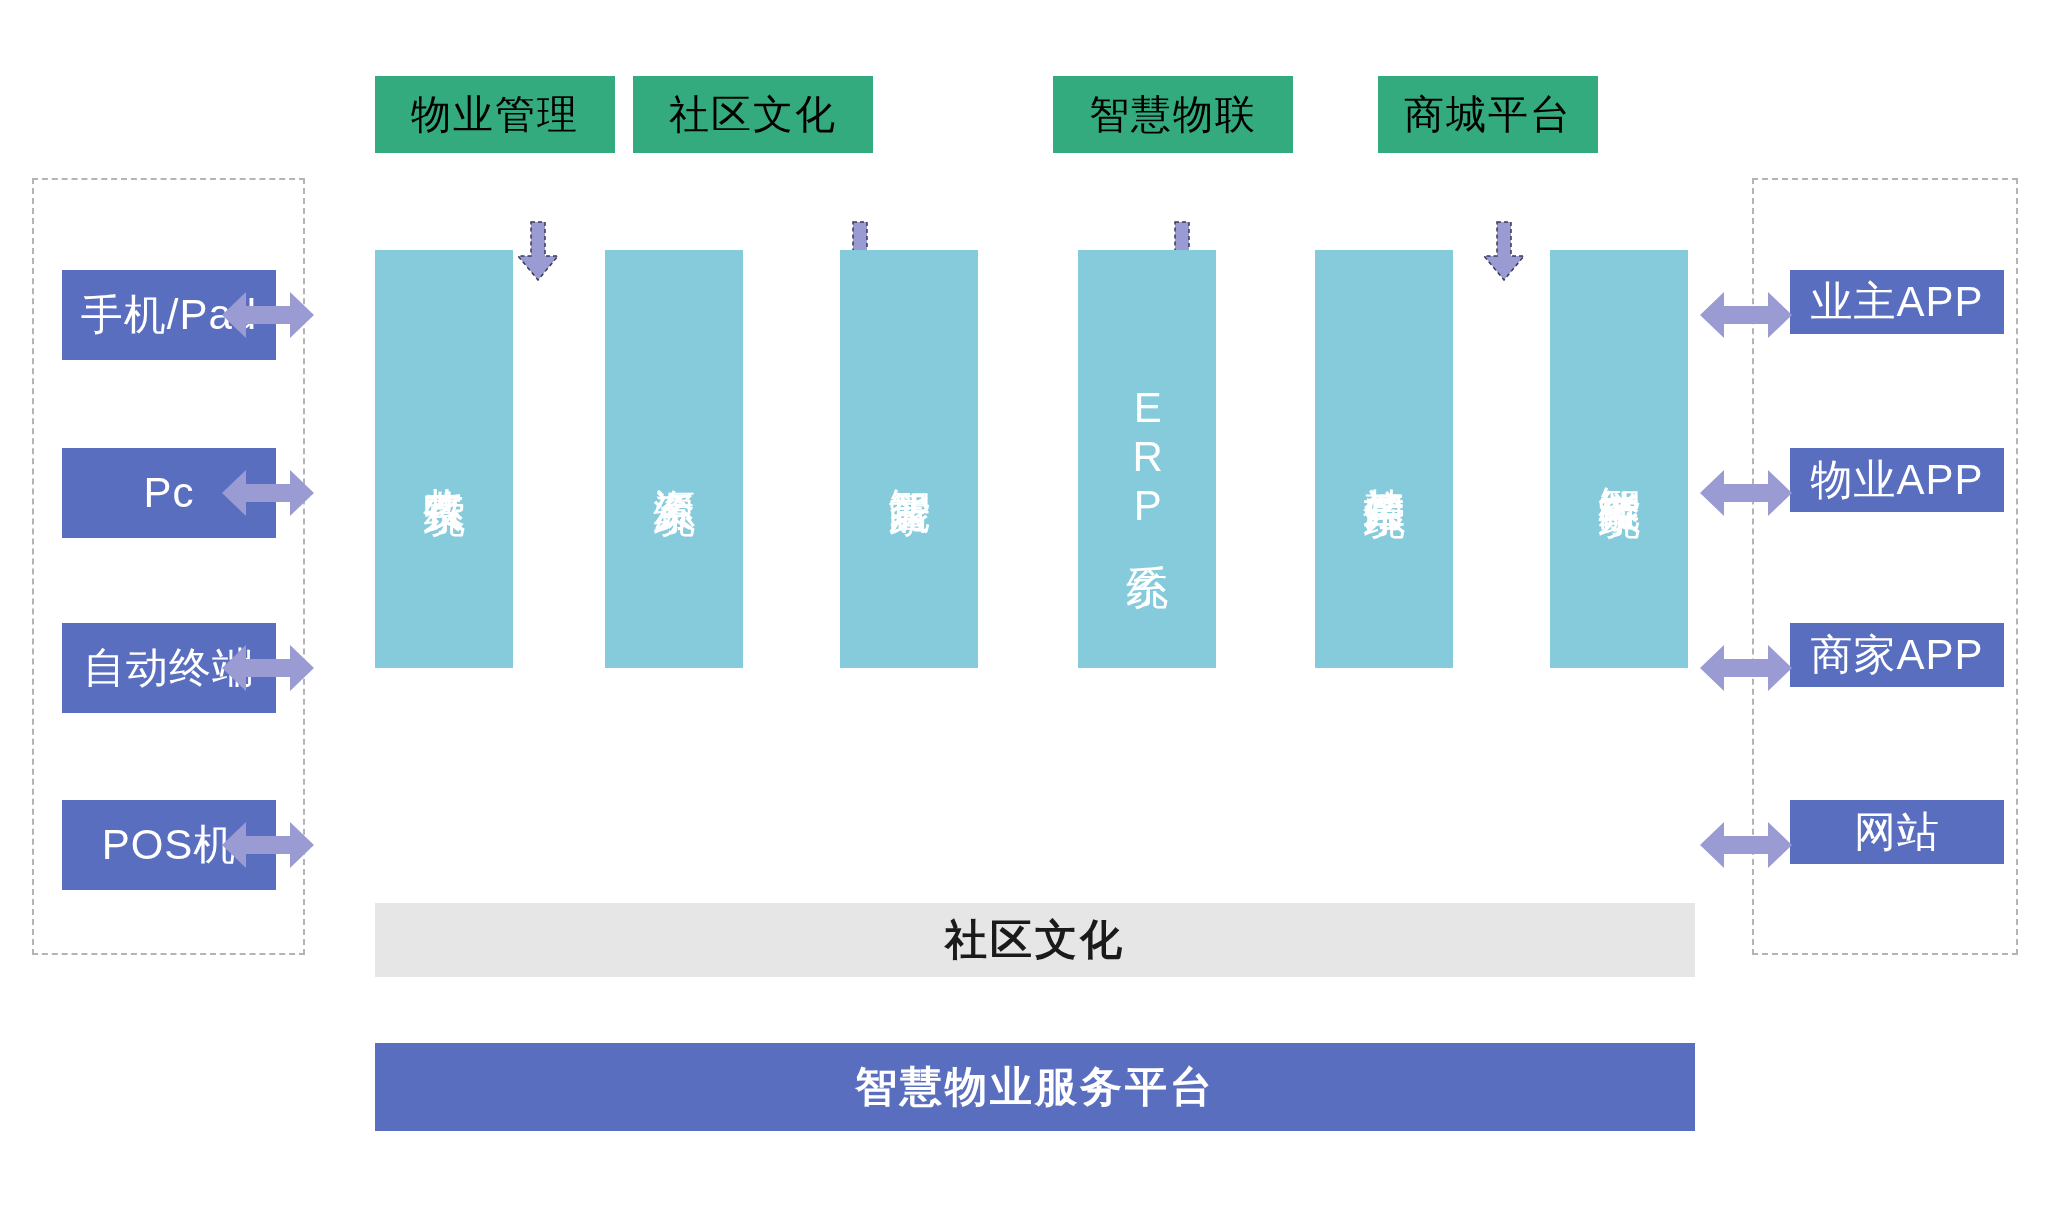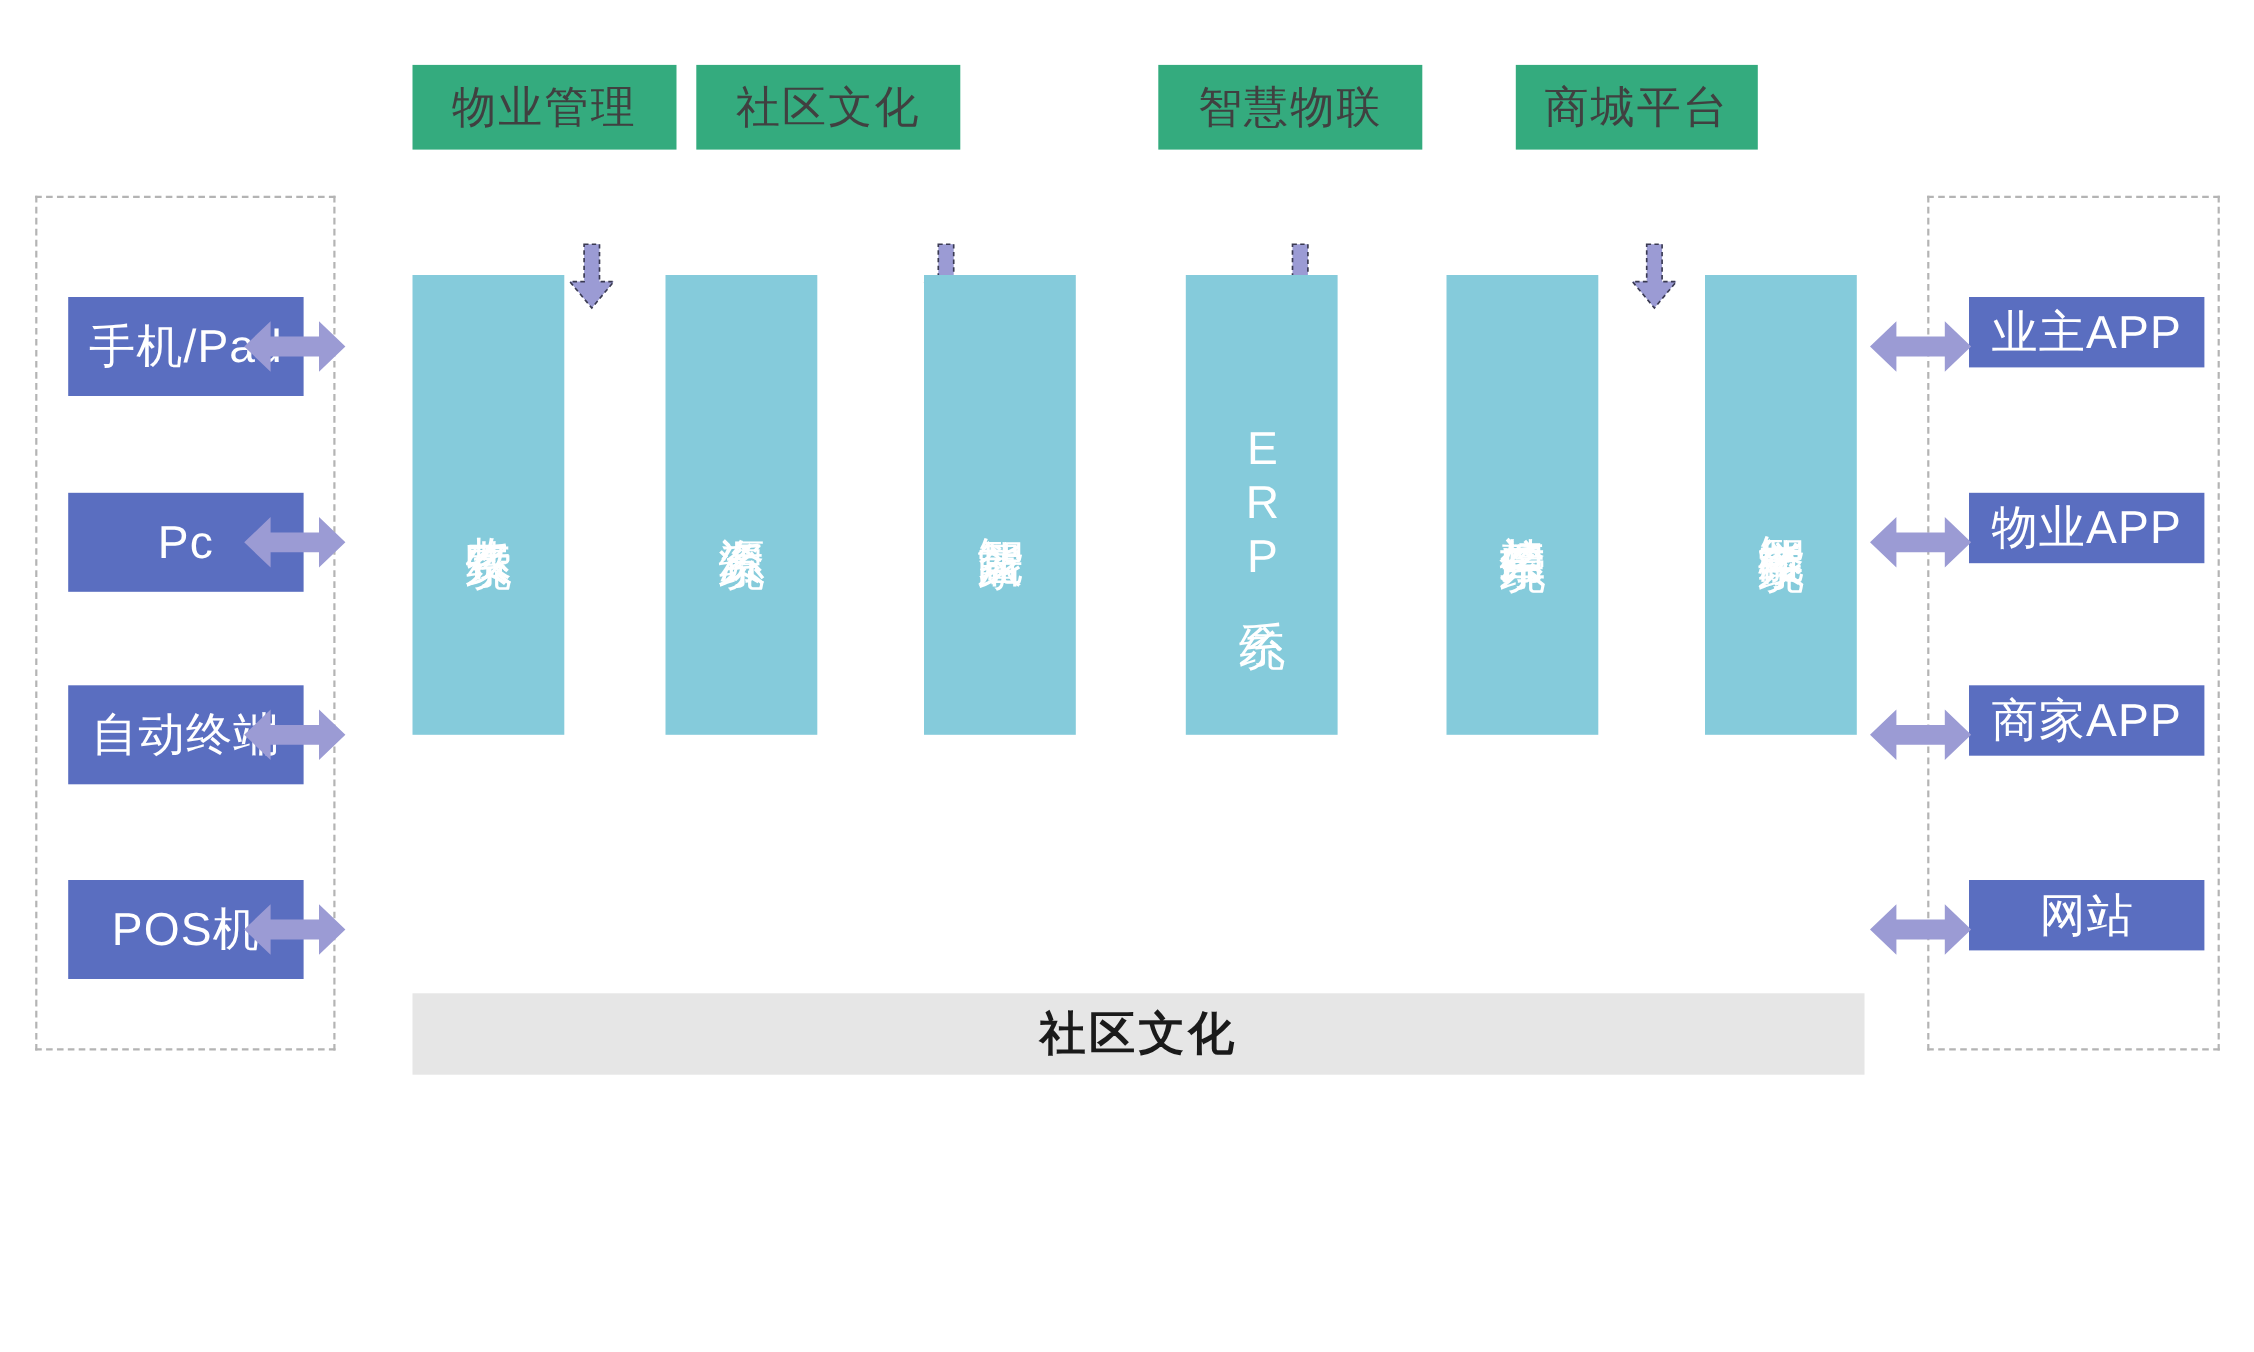--- a/index.html
+++ b/index.html
@@ -31,23 +31,23 @@
     letter-spacing:1px;
     box-sizing:border-box;
     white-space:nowrap;
   }
   .left-box{left:62px;width:214px;height:90px;}
   .right-box{left:1790px;width:214px;height:64px;}
 
   
   .green-box{
     position:absolute;
-    top:59px;height:77px;
+    top:76px;height:77px;
     background:#34ab7e;
-    color:#404040;
+    color:#000000;
     display:flex;align-items:center;justify-content:center;
     font-size:40px;
     letter-spacing:2px;
     white-space:nowrap;
   }
 
   
   .teal-col{
     position:absolute;
     top:250px;height:418px;
@@ -196,14 +196,15 @@
       </div>
       <div class="blue-box right-box" style="top: 800px;">网站</div>
       <div class="lr-arrow" style="left: 1700px; top: 816px;">
         <svg width="92" height="58" viewBox="0 0 92 58">
           <polygon points="0,29 24,6 24,20 68,20 68,6 92,29 68,52 68,38 24,38 24,52" fill="#9b9bd4"></polygon>
         </svg>
       </div>
     </div>
 
   <div id="bigdata-bar">社区文化</div>
+  <div id="platform-bar">智慧物业服务平台</div>
 
 </div>
 
 </body></html>

